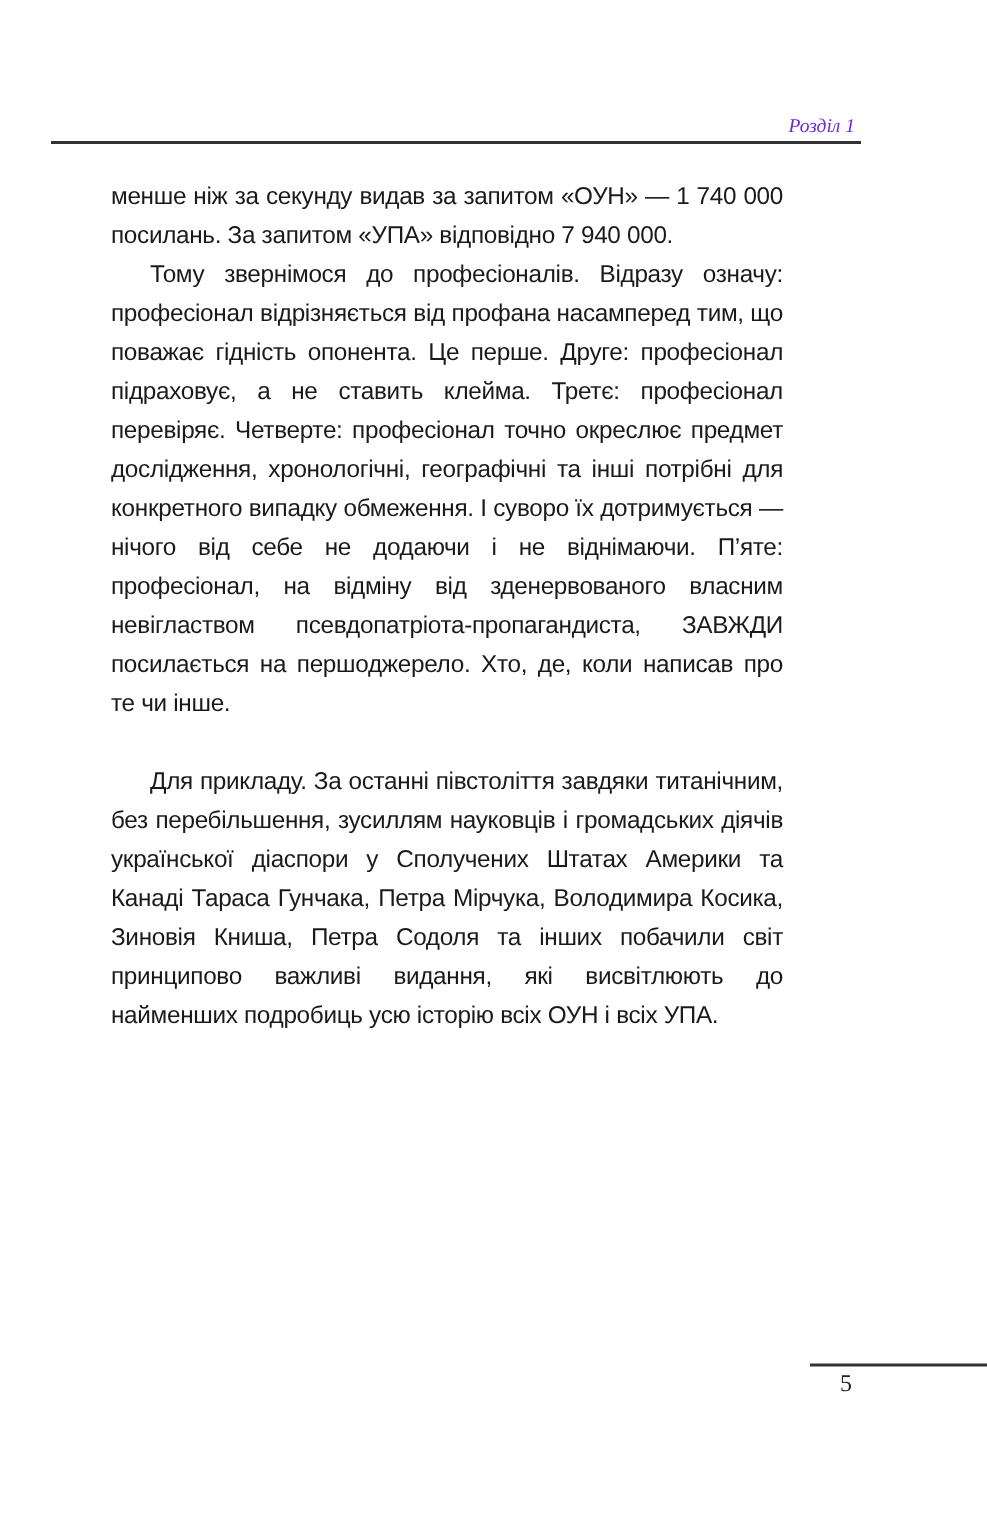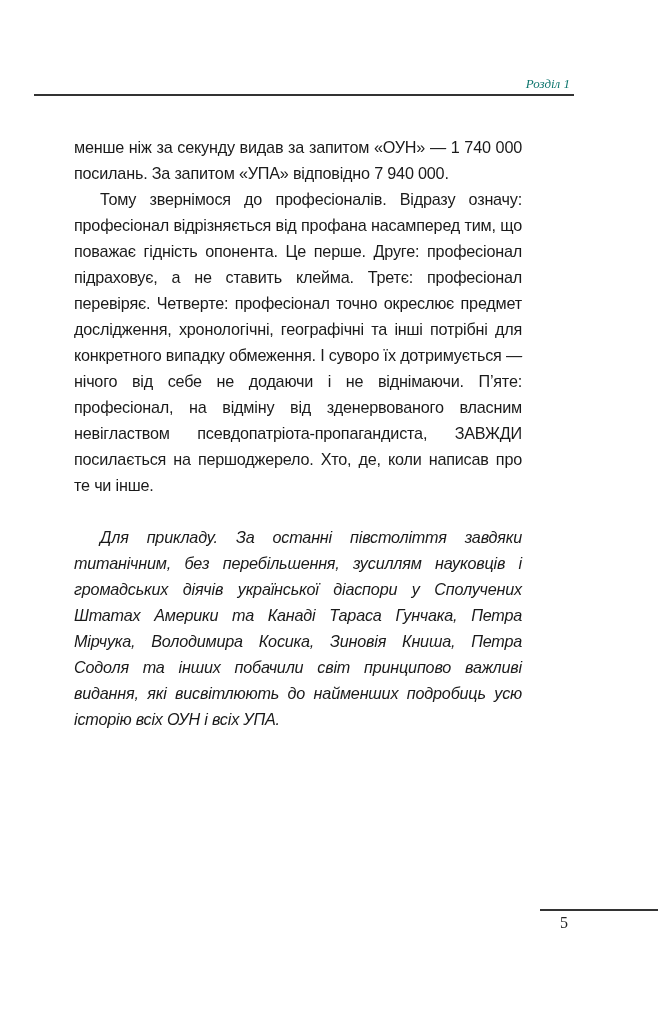--- a/index.html
+++ b/index.html
@@ -1,25 +1,25 @@
 <!DOCTYPE html>
 <html><head>
 <meta charset="utf-8">
 <style>
   html, body { margin:0; padding:0; background:#ffffff; }
   body { width:658px; height:1024px; position:relative; overflow:hidden;
          font-family:"Liberation Sans Narrow","Liberation Sans", sans-serif; color:#1a1a1a; }
   .header-title { position:absolute; top:76px; right:88px; font-size:13px; font-style:italic;
-                  font-family:"Liberation Serif", serif; color:#0f766e; }
+                  font-family:"Liberation Serif", serif; color:#6d28d9; }
   .header-rule { position:absolute; top:94px; left:34px; width:540px; height:1.5px; background:#333; }
   .body-text { position:absolute; left:74px; top:118px; width:448px; font-size:16.2px; line-height:26px;
-               text-align:justify; letter-spacing:-0.2px;margin-top:16px; }
+               text-align:justify; letter-spacing:-0.2px; }
   .para { margin:0; text-indent:0; }
   .para.indent { text-indent:26px; }
-  .para.gap { margin-top:26px;font-style:italic; }
+  .para.gap { margin-top:26px; }
   .footer-rule { position:absolute; top:909px; left:540px; width:118px; height:1.5px; background:#333; }
   .page-number { position:absolute; top:914px; left:560px; font-size:16px; font-family:"Liberation Serif", serif; color:#222; }
 </style>
 </head>
 <body>
 
 <div>
   <span class="header-title">Розділ 1</span>
   <div class="header-rule"></div>
 </div>

